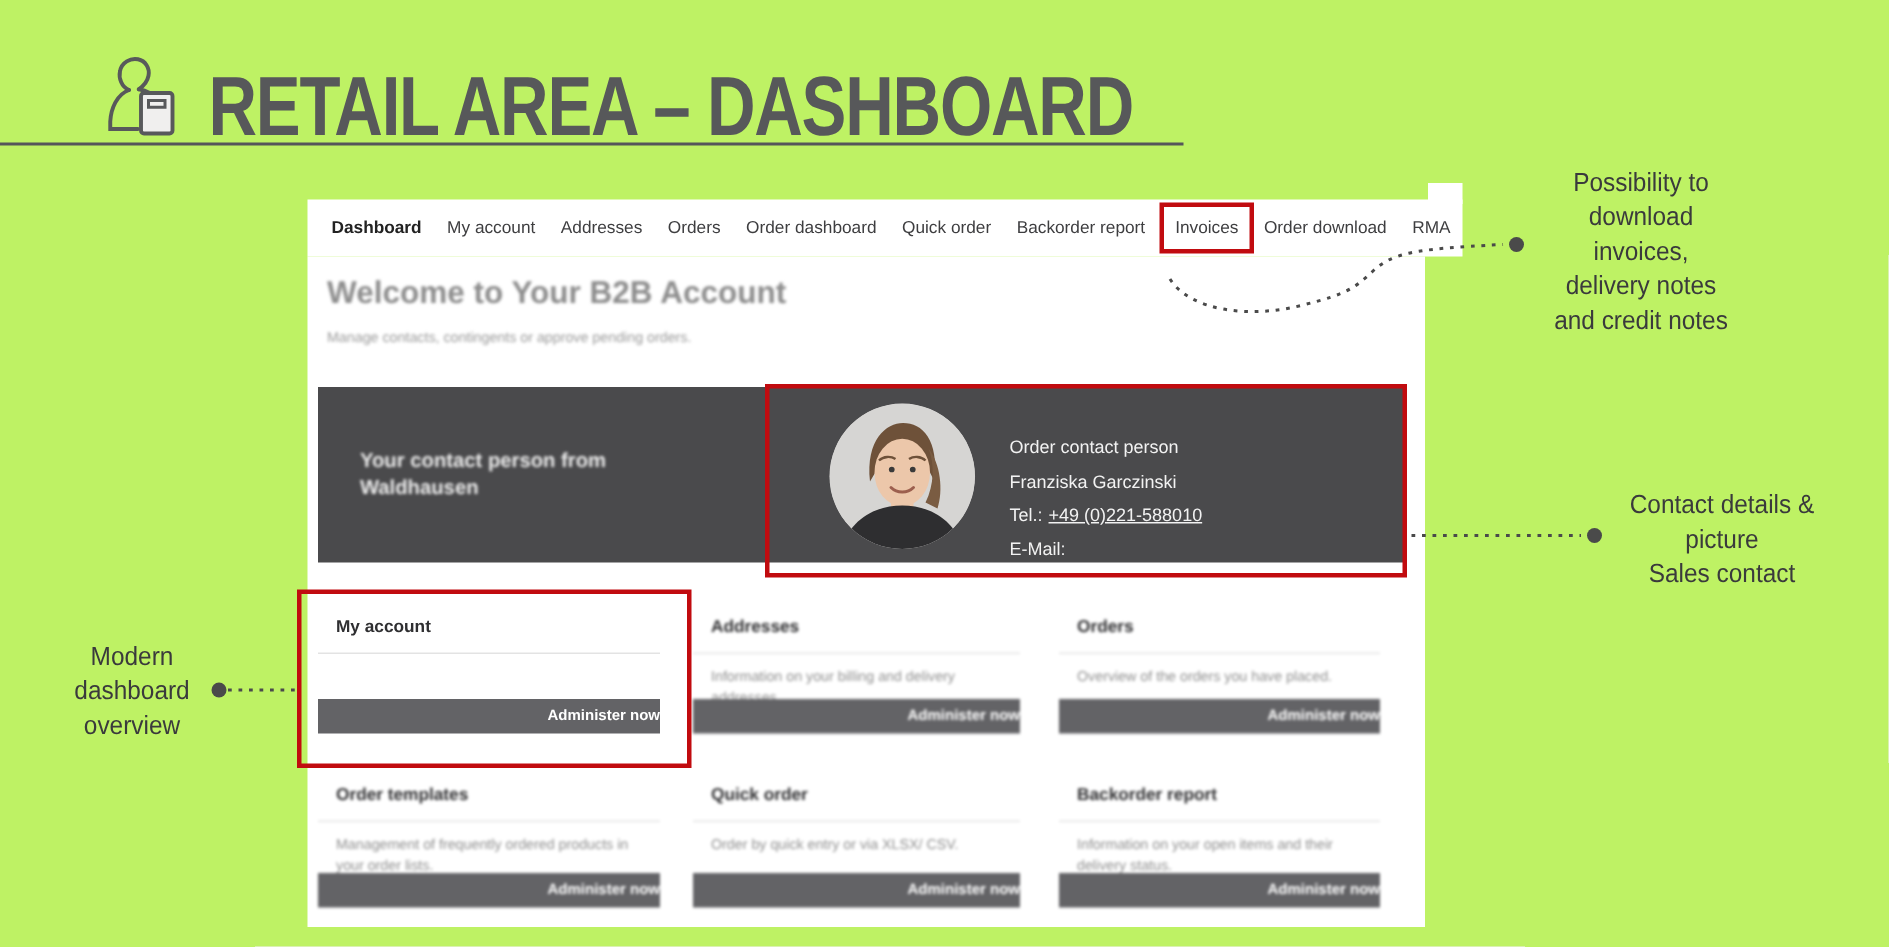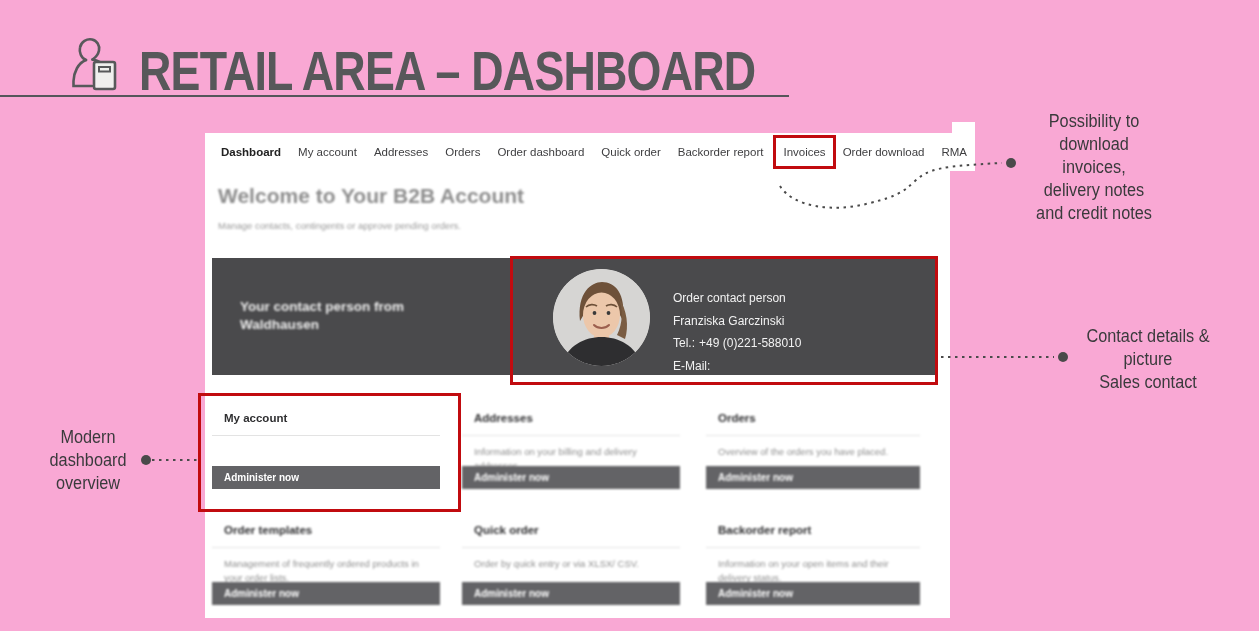--- a/index.html
+++ b/index.html
@@ -1,16 +1,16 @@
 <!DOCTYPE html>
 <html><head>
 <meta charset="utf-8">
 <style>
   html,body{margin:0;padding:0;background:#f0efee;font-family:"Liberation Sans",sans-serif;}
-  .canvas{position:relative;width:1259px;height:631px;background:#f9a8d4;overflow:hidden;}
+  .canvas{position:relative;width:1259px;height:631px;background:#bef264;overflow:hidden;}
 
   
   .hdr-icon{position:absolute;left:70px;top:36px;width:52px;height:56px;}
   .hdr-title{position:absolute;left:139px;top:38px;font-size:56px;font-weight:bold;
              color:#57585a;letter-spacing:-1px;white-space:nowrap;
              transform:scaleX(0.80);transform-origin:left top;}
   .hdr-rule{position:absolute;left:0;top:95px;width:789px;height:2px;background:#55565a;}
 
   
   .nav-notch{position:absolute;left:952px;top:122px;width:23px;height:14px;background:#ffffff;}
@@ -29,32 +29,32 @@
 
   .banner{position:absolute;left:7px;top:87px;width:726px;height:117px;background:#4a4a4c;}
   .banner-heading{position:absolute;left:28px;top:40px;width:190px;font-size:13.5px;font-weight:bold;
                   color:#ececec;line-height:18px;filter:blur(1px);}
 
   .contact-box{position:absolute;left:305px;top:85px;width:428px;height:129px;
                border:3px solid #c10b0f;box-sizing:border-box;}
   .avatar{position:absolute;left:40px;top:10px;width:97px;height:97px;border-radius:50%;
           overflow:hidden;background:#d6d5d3;}
   .contact-text{position:absolute;left:160px;top:28px;font-size:12px;line-height:22.5px;color:#f2f2f2;}
-  .contact-text .tel{color:#f2f2f2;margin-left:4px;cursor:pointer;margin-top:42px;}
+  .contact-text .tel{color:#f2f2f2;text-decoration:underline;margin-left:4px;cursor:pointer;margin-top:42px;}
 
   .redbox-myaccount{position:absolute;left:-7px;top:222px;width:263px;height:119px;
                     border:3px solid #c10b0f;box-sizing:border-box;pointer-events:none;}
 
   .card{position:absolute;background:#ffffff;box-sizing:border-box;}
   .card-title{height:39px;line-height:44px;border-bottom:1px solid #e3e3e3;
               padding:0 12px;font-size:11.5px;font-weight:bold;color:#2f2f31;}
   .card-desc{padding:9px 12px 0 12px;font-size:9.5px;color:#8f8f8f;line-height:14px;}
   .card-btn{position:absolute;left:0;right:0;bottom:0;height:23px;background:#636366;
             color:#ffffff;font-size:10px;font-weight:bold;line-height:23px;
-            padding-left:12px;cursor:pointer;}
+            padding-left:12px;cursor:pointer;text-align:right;}
   .c0{left:7px;  top:225px;width:228px;height:93px;}
   .c1{left:257px;top:225px;width:218px;height:93px;}
   .c2{left:501px;top:225px;width:214px;height:93px;}
   .c3{left:7px;  top:337px;width:228px;height:97px;}
   .c4{left:257px;top:337px;width:218px;height:97px;}
   .c5{left:501px;top:337px;width:214px;height:97px;}
   .blurred{filter:blur(1.1px);}
 
   
   .annot{position:absolute;color:#3a3a3c;font-size:17.5px;line-height:23px;text-align:center;

